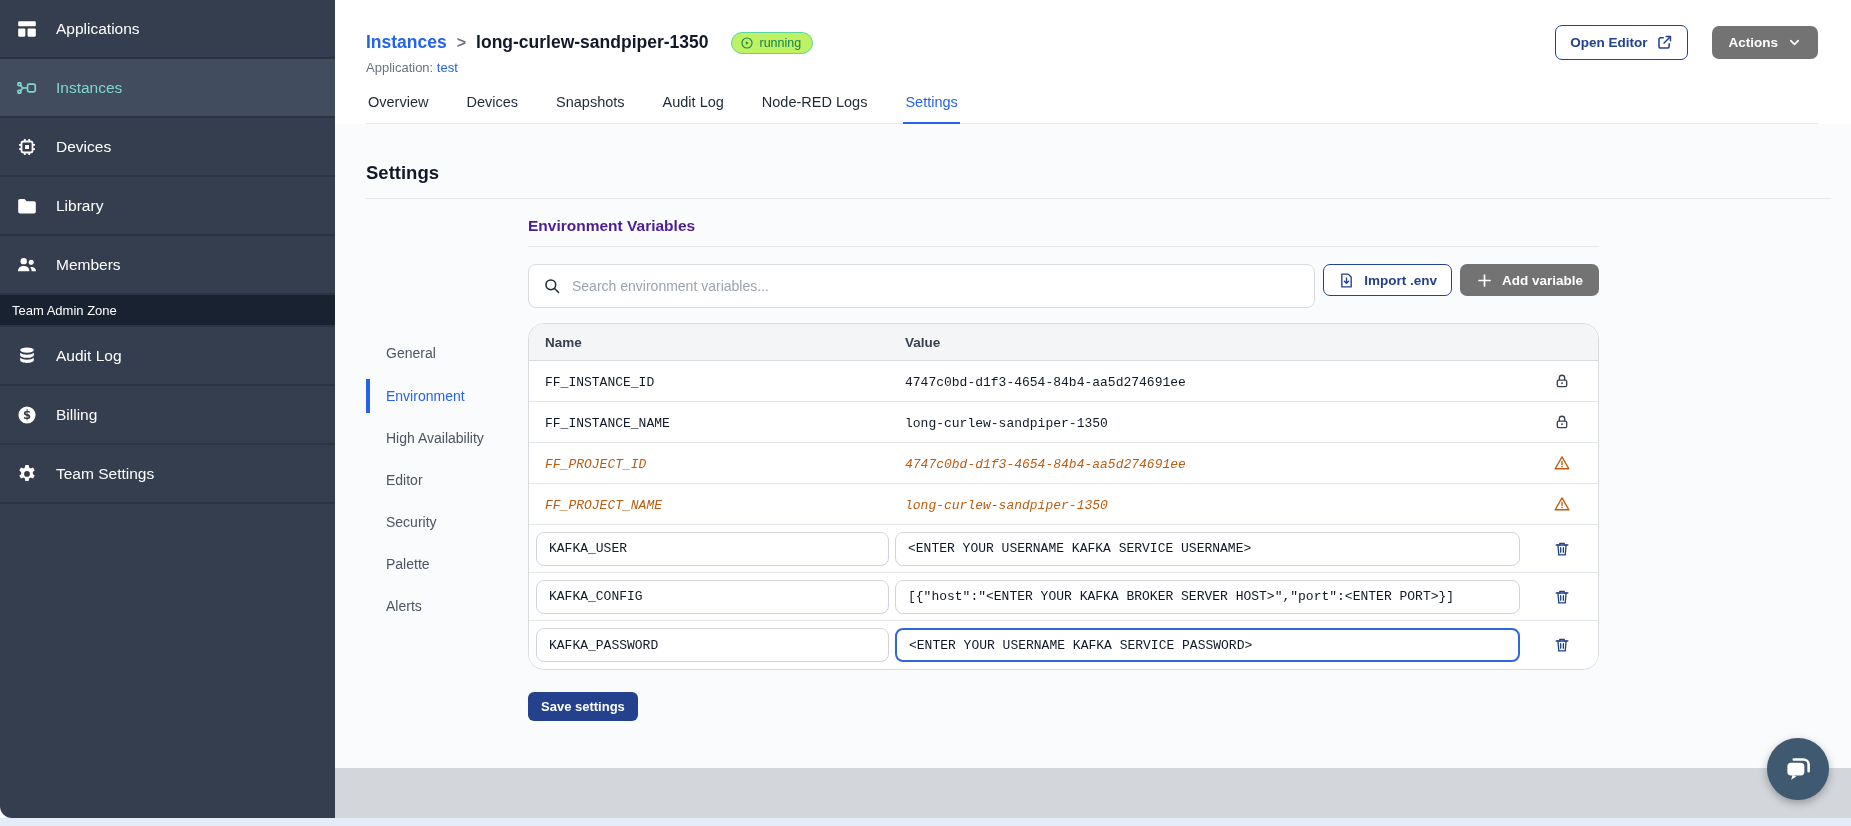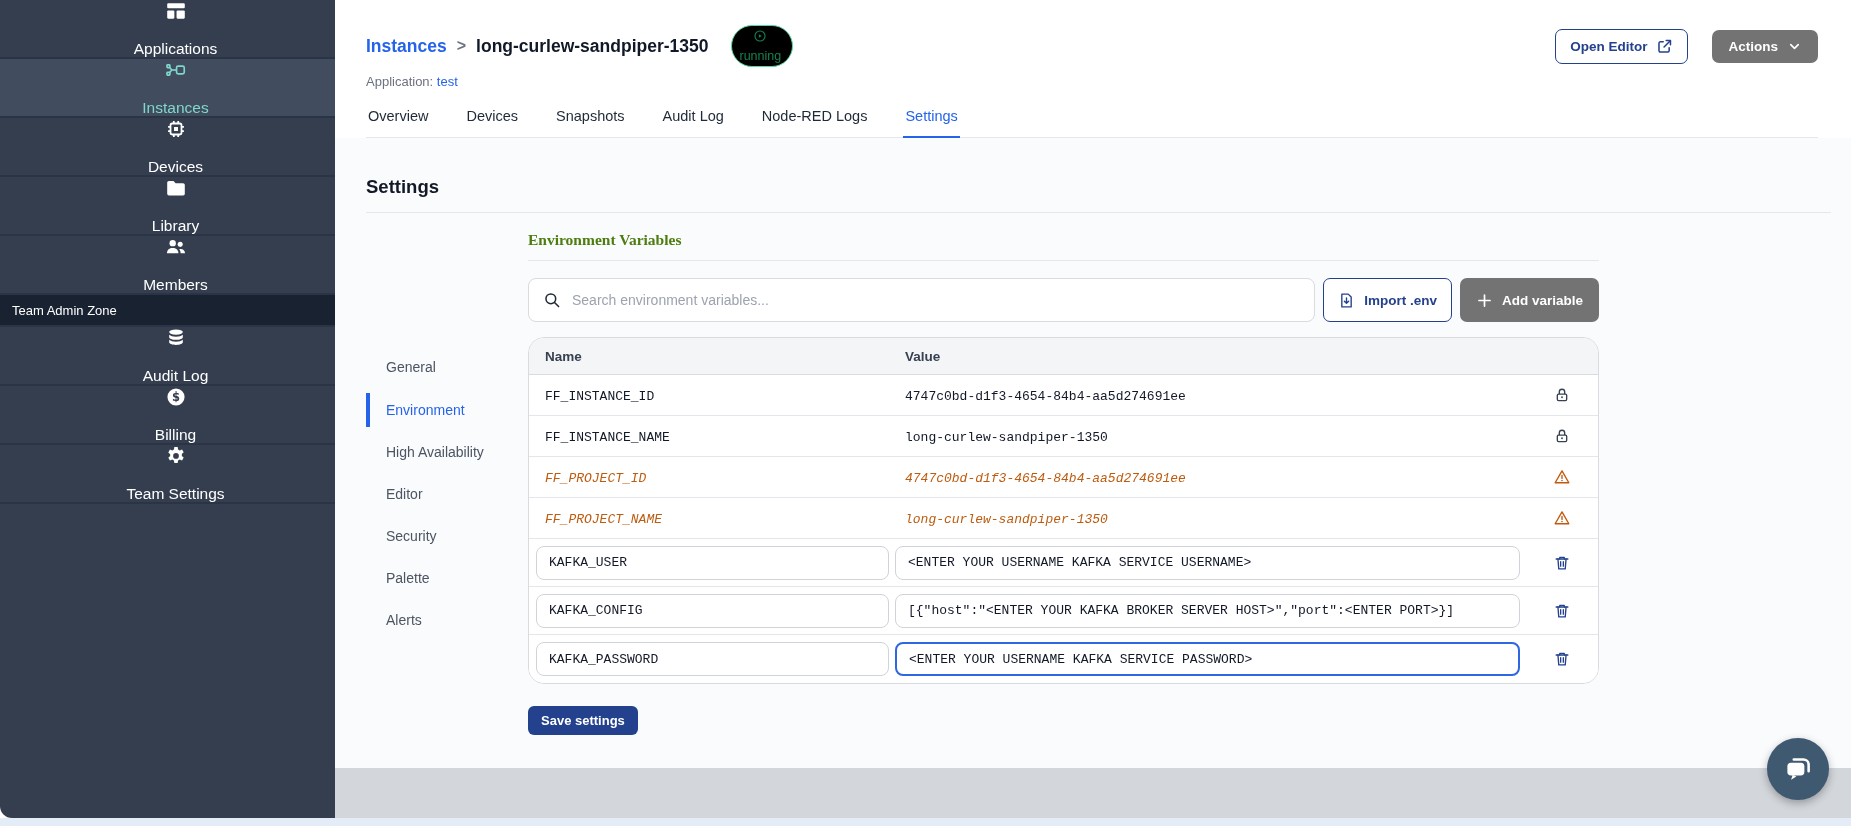--- a/index.html
+++ b/index.html
@@ -3,72 +3,72 @@
 <meta charset="utf-8">
 <style>
   * { margin:0; padding:0; box-sizing:border-box; }
   html,body { width:1851px; height:826px; background:#fff; font-family:"Liberation Sans", sans-serif; overflow:hidden; }
   .page { width:1851px; height:818px; display:flex; position:relative; }
   .bottom-strip { width:1851px; height:8px; background:#e4ecf8; }
 
   
   .sidebar { width:335px; background:#343E4F; height:818px; flex:none; border-radius:0 0 0 12px; }
   .side-item { display:flex; align-items:center; gap:18px; height:59px; padding-left:16px;
-               color:#fff; font-size:15.5px; border-bottom:2px solid #2A3444; cursor:pointer;flex-direction:column; }
+               color:#fff; font-size:15.5px; border-bottom:2px solid #2A3444; cursor:pointer; }
   .side-item .icon { width:22px; height:22px; color:#fff; flex:none; }
   .side-item.active { background:#414C5F; color:#7FD8CB; }
   .side-item.active .icon { color:#7FD8CB; }
   .admin-zone { background:#192230; color:#fff; font-size:13px; height:32px; display:flex;
                 align-items:center; padding-left:12px; border-bottom:2px solid #2A3444; }
   .icon svg { width:100%; height:100%; display:block; }
 
   
   .main { flex:1; display:flex; flex-direction:column; background:#fff; min-width:0; }
   .topbar { background:#fff; padding:25px 33px 0 31px; }
   .crumb-row { display:flex; align-items:center; gap:10px; }
   .crumb-link { color:#2563eb; font-size:17.5px; font-weight:bold; text-decoration:none; cursor:pointer; }
   .crumb-sep { color:#6b7280; font-size:16px; font-weight:bold; }
   .instance-name { color:#111827; font-size:17.5px; font-weight:bold; }
   .status-badge { margin-left:12px; display:inline-flex; align-items:center; gap:6px;
-                  background:#000000; border:1px solid #5BD6A1; color:#17824F;
-                  font-size:12.5px; border-radius:999px; padding:3px 11px 3px 8px;flex-direction:column; }
+                  background:#bef264; border:1px solid #5BD6A1; color:#17824F;
+                  font-size:12.5px; border-radius:999px; padding:3px 11px 3px 8px; }
   .status-badge .icon { width:14px; height:14px; color:#17824F; }
   .spacer { flex:1; }
   .btn { display:inline-flex; align-items:center; gap:9px; border-radius:7px; font-weight:bold;
          font-size:13.5px; cursor:pointer; border:none; font-family:"Liberation Sans",sans-serif; }
   .btn .icon { width:17px; height:17px; }
   .btn-outline { background:#fff; border:1.5px solid #24418D; color:#24418D; padding:8px 14px; }
   .btn-solid { background:#737373; color:#fff; padding:9px 16px; }
-  .app-line { margin-top:7px; font-size:13px; color:#6b7280; }
+  .app-line { margin-top:0; font-size:13px; color:#6b7280; }
   .app-line a { color:#2563eb; text-decoration:none; cursor:pointer; }
   .tabs { margin-top:19px; display:flex; gap:34px; border-bottom:1px solid #e5e7eb; }
   .tab { font-size:14.5px; color:#1f2937; padding:0 2px 12px; border-bottom:3px solid transparent;
          margin-bottom:-2px; cursor:pointer; }
   .tab.active { color:#2563eb; border-bottom-color:#2563eb; }
 
   .view { flex:1; background:#fafbfc; padding:38px 20px 0 31px; min-height:0; }
   .view-title { font-size:18.5px; font-weight:bold; color:#111827; }
   .hrule { border-top:1px solid #e5e7eb; margin-top:14px; }
   .settings-body { display:flex; margin-top:18px; align-items:center; }
   .subnav { width:132px; flex:none; }
   .subnav-item { font-size:14px; color:#4b5563; padding:8px 0 8px 16px; border-left:4px solid transparent;
                  margin-bottom:8px; cursor:pointer; line-height:1.3; }
   .subnav-item.active { color:#2563eb; border-left-color:#2563eb; }
   .vdivider { width:1px; background:#d1d5db; flex:none; }
   .panel { margin-left:29px; width:1071px; flex:none; }
-  .panel-title { font-size:15.5px; font-weight:bold; color:#4d7c0f;font-family:Liberation Serif, serif; }
+  .panel-title { font-size:15.5px; font-weight:bold; color:#4c1d95; }
   .panel .hrule { margin-top:11px; }
   .controls { display:flex; gap:8px; margin-top:17px; height:44px; }
   .searchbox { flex:1; background:#fff; border:1px solid #d8dbe0; border-radius:8px;
                display:flex; align-items:center; gap:11px; padding:12px 14px; }
   .searchbox .icon { width:18px; height:18px; flex:none; }
   .searchbox input { border:none; outline:none; flex:1; font-size:14px; color:#111827;
                      font-family:"Liberation Sans",sans-serif; background:transparent; }
   .searchbox input::placeholder { color:#9ca3af; }
-  .controls .btn { height:44px; }
+  .controls .btn { height:32px; }
 
   
   .env-table { margin-top:15px; background:#fff; border:1px solid #d8dbe0; border-radius:16px; overflow:hidden; }
   .t-head { display:grid; grid-template-columns:376px 1fr 72px; background:#f4f5f6;
             border-bottom:1px solid #d8dbe0; height:37px; align-items:center;
             font-size:13.5px; font-weight:bold; color:#374151; }
   .t-head .c-name { padding-left:16px; }
   .t-row { display:grid; grid-template-columns:376px 1fr 72px; align-items:center;
            border-bottom:1px solid #e3e6ea; background:#fff; }
   .t-row:last-child { border-bottom:none; }

